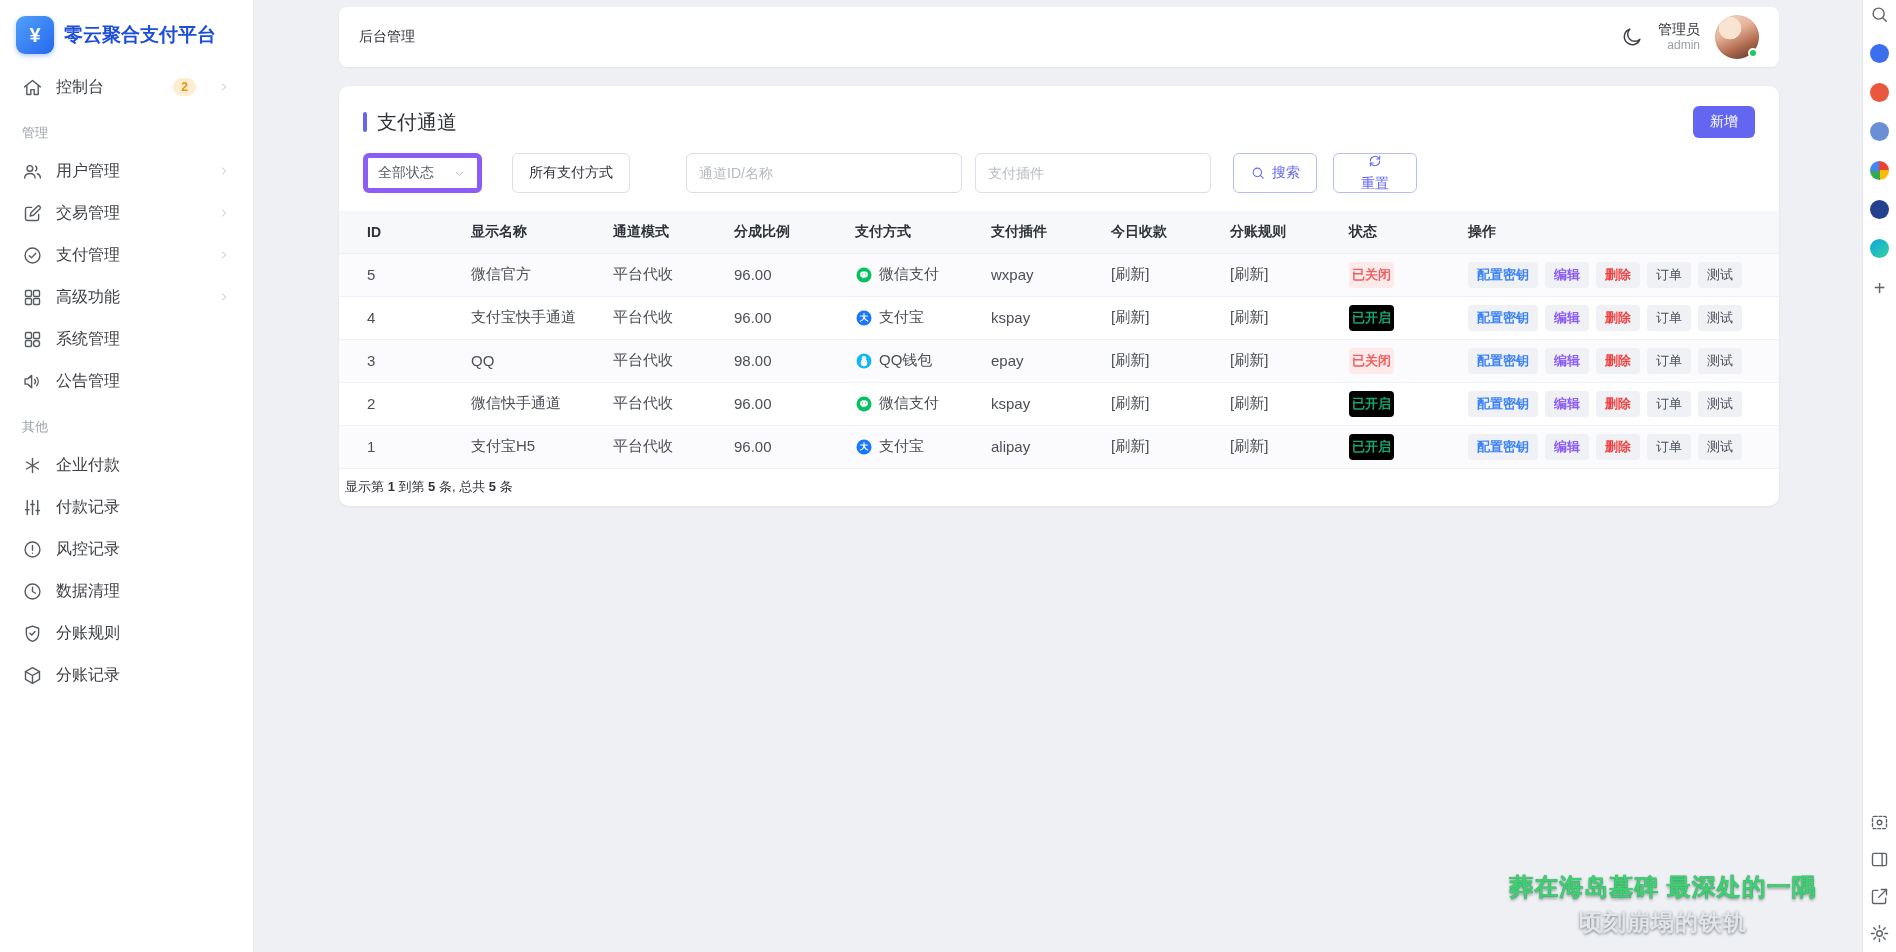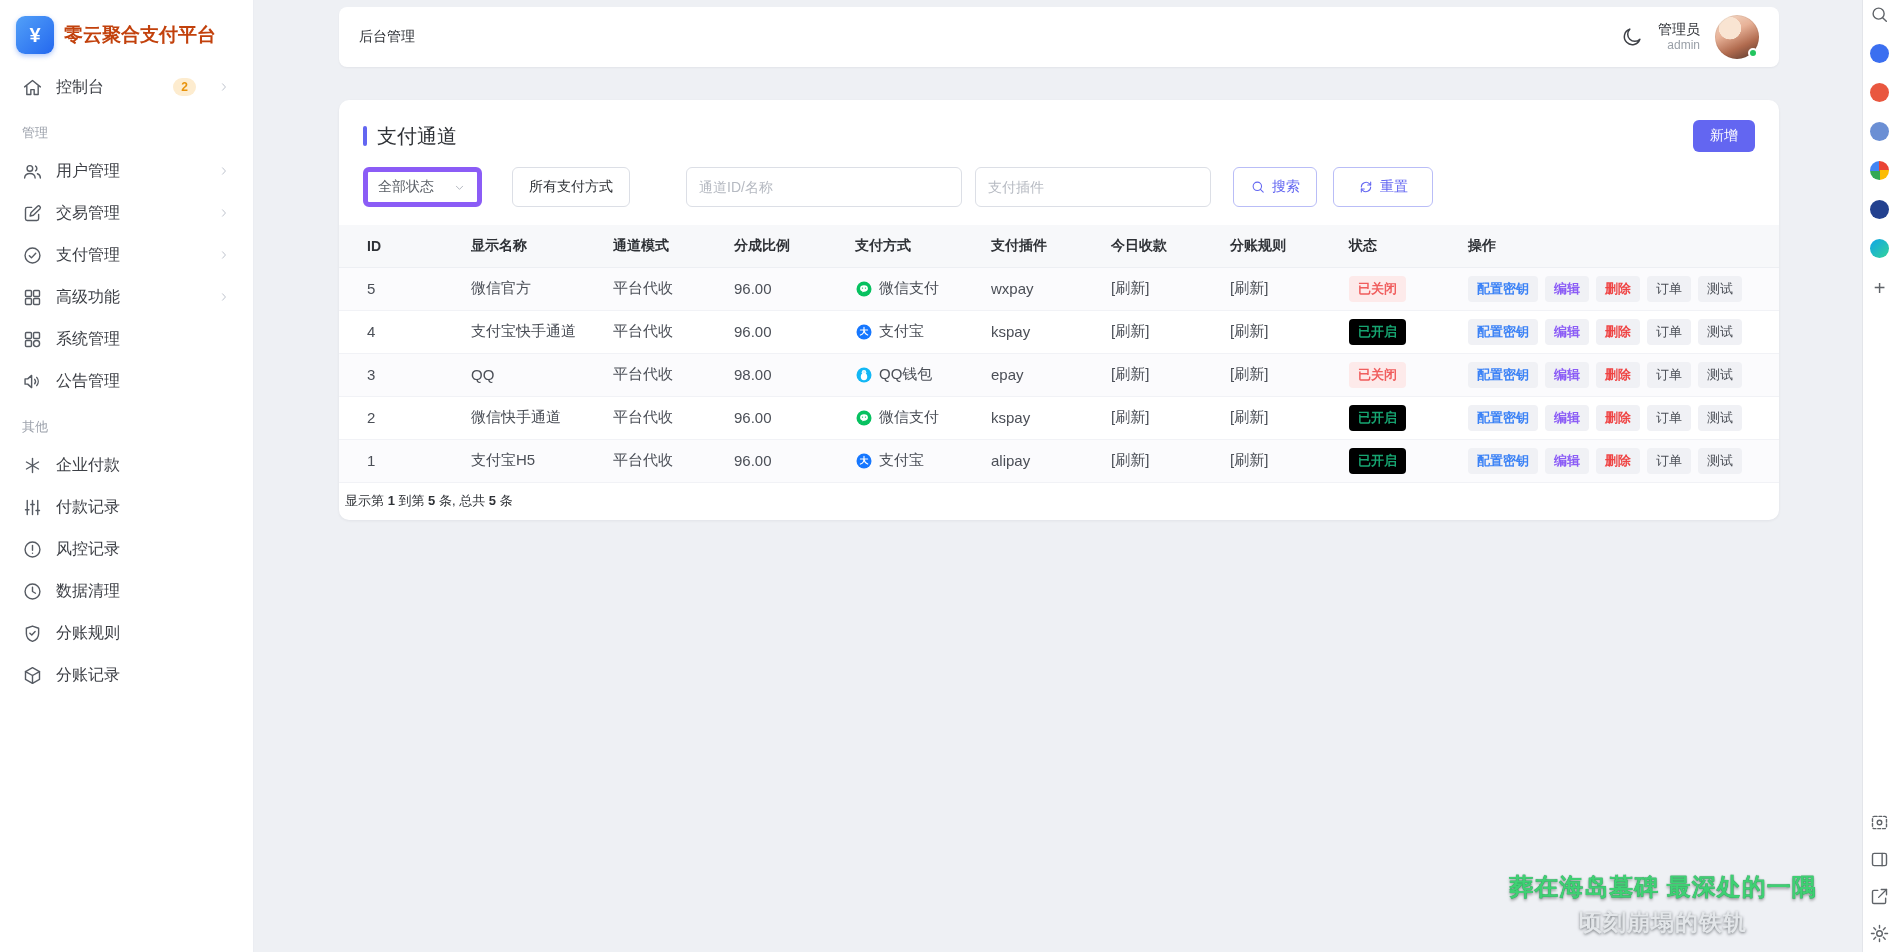--- a/index.html
+++ b/index.html
@@ -10,21 +10,21 @@
     font-family:"Liberation Sans", sans-serif;
     color:#3c3f45;
   }
   svg { display:block; }
 
   
   .sidebar { position:absolute; left:0; top:0; width:254px; height:100%; background:#fff; border-right:1px solid #ebedf2; }
   .logo-row { display:flex; align-items:center; gap:10px; padding:16px 16px 10px; height:64px; }
   .logo-badge { width:38px; height:38px; border-radius:9px; background:linear-gradient(135deg,#52a0f8,#2468ef); color:#fff;
     display:flex; align-items:center; justify-content:center; font-size:20px; font-weight:bold; box-shadow:0 2px 5px rgba(37,99,235,.35); }
-  .brand-name { color:#c2410c; font-size:19px; font-weight:700; font-family:"DejaVu Serif", serif; white-space:nowrap; }
+  .brand-name { color:#1d4ed8; font-size:19px; font-weight:700; font-family:"DejaVu Serif", serif; white-space:nowrap; }
   .nav { padding:2px 12px; }
   .nav-item { display:flex; align-items:center; height:42px; padding:0 10px; border-radius:8px; color:#3c3f45; font-size:16px; cursor:pointer; gap:13px; }
   .nav-ic { width:21px; height:21px; color:#565b63; flex:0 0 21px; }
   .nav-label { flex:1; white-space:nowrap; }
   .nav-badge { background:#fdeccf; color:#e8930c; font-size:12px; font-weight:700; padding:2px 8px; border-radius:10px; margin-right:8px; }
   .nav-chev { width:14px; height:14px; color:#b9bec9; }
   .nav-section-label { color:#9ca1ab; font-size:13px; padding:16px 10px 8px; }
 
   
   .topbar { position:absolute; left:339px; top:7px; width:1440px; height:60px; background:#fff; border-radius:8px;
@@ -36,53 +36,53 @@
   .user-name { font-size:14px; color:#2f3237; }
   .user-role { font-size:12px; color:#9aa0a8; }
   .avatar { width:44px; height:44px; border-radius:50%; position:relative; cursor:pointer;
     background:
       radial-gradient(circle at 34% 30%, #f9e4d2 0 26%, transparent 27%),
       linear-gradient(155deg,#f3d9c6 5%,#e7b197 38%,#b06a4e 68%,#53352b 100%);
     box-shadow:inset 0 0 0 1px rgba(0,0,0,.06); }
   .status-dot { position:absolute; right:1px; bottom:1px; width:10px; height:10px; background:#22c55e; border:2px solid #fff; border-radius:50%; }
 
   
-  .card { position:absolute; left:339px; top:100px; width:1440px; background:#fff; border-radius:10px;
+  .card { position:absolute; left:339px; top:86px; width:1440px; background:#fff; border-radius:10px;
     box-shadow:0 1px 3px rgba(16,24,40,.06); padding:20px 0 8px; }
   .card-head { display:flex; align-items:center; padding:0 24px; }
   .accent { width:4px; height:20px; background:#6366f1; border-radius:2px; margin-right:10px; }
   .card-title { font-size:20px; color:#2f3237; }
   .add-btn { margin-left:auto; background:#6366f1; color:#fff; border:none; border-radius:6px; font-size:14px; padding:7px 17px; cursor:pointer; font-family:inherit; }
 
   .filters { display:flex; align-items:center; padding:0 24px; margin-top:15px; }
   .sel { width:119px; height:40px; border:5px solid #8b5cf6; border-radius:6px; display:flex; align-items:center; justify-content:space-between;
     padding:0 10px; color:#5a5f66; font-size:14px; cursor:pointer; background:#fff; margin-right:30px; }
   .chev-down { width:15px; height:15px; color:#b6bac2; }
   .method-btn { width:118px; height:40px; border:1px solid #dcdfe6; border-radius:6px; background:#fff; color:#2f3237; font-size:14px; cursor:pointer; font-family:inherit; margin-right:56px; }
   .inp { height:40px; border:1px solid #dcdfe6; border-radius:6px; padding:0 12px; font-size:14px; color:#3c3f45; font-family:inherit; outline:none; background:#fff; }
   .inp::placeholder { color:#b6bac2; }
   .inp1 { width:276px; margin-right:13px; }
   .inp2 { width:236px; margin-right:22px; }
   .btn-outline { height:40px; border:1px solid #b9bdf7; background:#fff; color:#6366f1; border-radius:6px; font-size:14px;
     display:flex; align-items:center; justify-content:center; gap:6px; cursor:pointer; font-family:inherit; }
   .search-btn { width:84px; margin-right:16px; }
-  .reset-btn { width:100px; }
+  .reset-btn { width:84px;flex-direction:column; }
   .bic { width:16px; height:16px; }
 
   
   .table-wrap { margin-top:18px; }
   table { width:100%; border-collapse:collapse; table-layout:fixed; }
   thead th { background:#f7f8fa; height:42px; text-align:left; font-size:14px; color:#2f3237; font-weight:700;
     padding-left:28px; border-bottom:1px solid #edeff3; white-space:nowrap; }
   tbody td { height:43px; font-size:15px; color:#4b4f57; padding-left:28px; border-bottom:1px solid #f1f2f6; white-space:nowrap; overflow:hidden; }
   tbody tr:nth-child(odd) { background:#fbfbfd; }
   .method-cell { display:flex; align-items:center; gap:6px; }
   .m-ic { width:18px; height:18px; flex:0 0 18px; }
   .refresh-link { color:#4b4f57; cursor:pointer; }
-  .badge-status { display:inline-block; padding:4px 9px; border-radius:4px; font-size:13px; font-weight:700; cursor:pointer; }
+  .badge-status { display:inline-block; padding:4px 3px; border-radius:4px; font-size:13px; font-weight:700; cursor:pointer; }
   .st-closed { background:#fdeaea; color:#f05e5e; }
   .st-open { background:#000000; color:#16a470; }
   .chip { display:inline-block; background:#f0f1f5; border-radius:4px; padding:4px 9px; font-size:13px; margin-right:7px; color:#4b4f57; cursor:pointer; }
   .chip-key { color:#3b82f6; font-weight:700; }
   .chip-edit { color:#8b5cf6; font-weight:700; }
   .chip-delete { color:#ef4444; font-weight:700; }
   .table-footer { font-size:13px; color:#2f3237; padding:9px 6px 2px; }
   .table-footer b { font-weight:700; }
 
   

